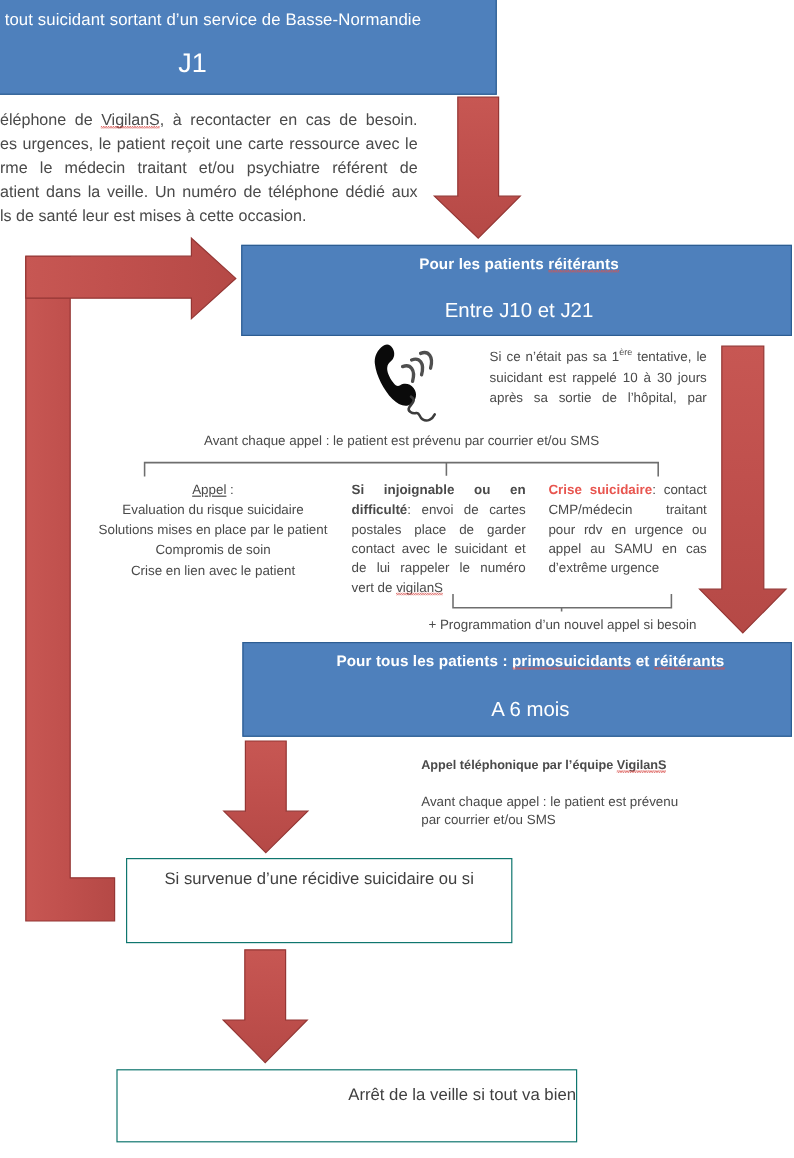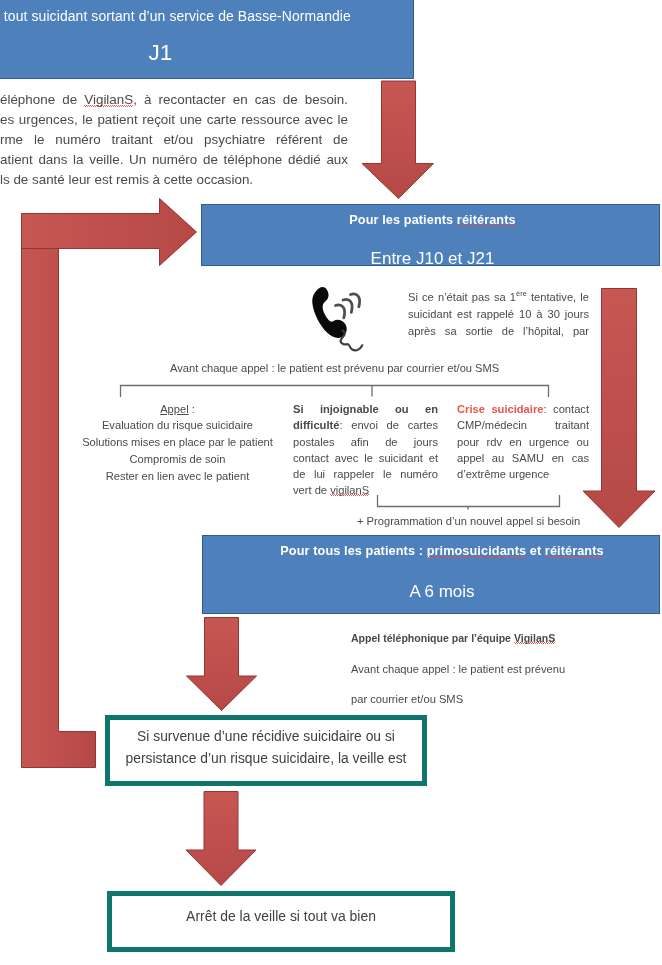--- a/index.html
+++ b/index.html
@@ -3,21 +3,21 @@
 <meta charset="utf-8">
 <style>
 html,body{margin:0;padding:0;background:#ffffff;}
 body{width:662px;height:965px;font-family:"Liberation Sans",sans-serif;overflow:hidden;position:relative;
      -webkit-font-smoothing:antialiased;}
 #stage{position:absolute;left:0;top:0;width:662px;height:965px;overflow:hidden;background:#fff;}
 svg.arrows{position:absolute;left:0;top:0;width:662px;height:965px;}
 .bluebox{position:absolute;background:#4E80BC;border:1px solid #2D5D92;box-sizing:border-box;color:#ffffff;text-align:center;}
 .bb-sub{font-weight:bold;font-size:12.7px;line-height:14px;letter-spacing:.1px;}
 .bb-main{font-size:17px;line-height:25px;}
-.whitebox{position:absolute;background:#fff;border:5px solid #0f766e;box-sizing:border-box;color:#404040;text-align:center;}
+.whitebox{position:absolute;background:#fff;border:1px solid #0f766e;box-sizing:border-box;color:#404040;text-align:center;}
 .just{text-align:justify;text-align-last:justify;}
 .justl{text-align:justify;text-align-last:left;}
 .sq{position:relative;}
 .sq::after{content:"";position:absolute;left:0;right:0;bottom:0px;height:2px;
   background-image:
     linear-gradient(45deg,transparent 40%,#D9534F 40%,#D9534F 62%,transparent 62%),
     linear-gradient(-45deg,transparent 40%,#D9534F 40%,#D9534F 62%,transparent 62%);
   background-size:2px 2px;background-repeat:repeat-x;background-position:0 0, 1px 0;opacity:.92;}
 .uline{text-decoration:underline;}
 </style>
@@ -48,26 +48,26 @@
   </svg>
 
   <div class="bluebox" style="left:-93px;top:-4px;width:507px;height:83px;">
     <div class="bb-sub" style="margin-top:12px;font-weight:normal;font-size:13.95px;">Pour tout suicidant sortant d’un service de Basse-Normandie</div>
     <div class="bb-main" style="margin-top:17px;font-size:22.5px;">J1</div>
   </div>
 
   <div style="position:absolute;left:0px;top:90px;width:348px;font-size:13.4px;line-height:19.9px;color:#4a4a4a;">
     <div class="just"><span>éléphone de </span><span class="sq">VigilanS</span><span>, à recontacter en cas de besoin.</span></div>
     <div class="just">es urgences, le patient reçoit une carte ressource avec le</div>
-    <div class="just">rme le numéro  traitant et/ou psychiatre référent de</div>
+    <div class="just">rme le médecin  traitant et/ou psychiatre référent de</div>
     <div class="just">atient dans la veille. Un numéro de téléphone dédié aux</div>
-    <div class="justl">ls de santé leur est remis à cette occasion.</div>
+    <div class="justl">ls de santé leur est mises à cette occasion.</div>
   </div>
 
-  <div class="bluebox" style="left:201px;top:204px;width:459px;height:62px;padding-left:4px;">
+  <div class="bluebox" style="left:201px;top:204px;width:459px;height:76px;padding-left:4px;">
     <div class="bb-sub" style="margin-top:8px;"><span>Pour les patients </span><span class="sq">réitérants</span></div>
     <div class="bb-main" style="margin-top:19px;">Entre J10 et J21</div>
   </div>
 
   <svg style="position:absolute;left:304px;top:284px;width:80px;height:84px;" viewBox="304 284 80 84">
     <path d="M317.5,289.6 C313.6,293.2 311.8,298.0 312.4,303.4 C313.6,313.2 319.6,325.0 327.0,332.6 C332.2,337.9 338.6,339.6 342.7,336.6 C347.2,333.4 347.9,327.6 344.8,323.5 C341.9,319.6 337.0,318.8 333.5,321.0 C331.4,322.3 329.9,321.6 327.8,318.9 C324.3,314.4 322.3,309.5 322.7,306.2 C323.0,303.9 323.9,302.5 325.5,301.3 C328.7,298.8 329.5,294.2 327.3,290.4 C324.8,286.3 321.4,286.0 317.5,289.6 Z" fill="#0a0a0a"></path>
     <path d="M342.5,330.5 C347.5,333.5 342.8,336.5 341,339.5 C339.2,342.6 343.5,345 346.8,344.2 C350,343.4 348.8,347.5 352.2,349.5 C356,351.8 360.2,349.5 362.3,345.3" fill="none" stroke="#3c3c3c" stroke-width="2.1" stroke-linecap="round"></path>
     <path d="M335.5,305.5 C342,303 346.5,308 343.8,317.8" fill="none" stroke="#4f4f4f" stroke-width="2.8" stroke-linecap="round"></path>
     <path d="M343,300 C349.5,297.5 354,302.5 351.3,312.3" fill="none" stroke="#4f4f4f" stroke-width="2.8" stroke-linecap="round"></path>
     <path d="M350.5,294.5 C357,292 361.5,297 358.8,306.8" fill="none" stroke="#4f4f4f" stroke-width="2.8" stroke-linecap="round"></path>
@@ -84,51 +84,50 @@
   <svg style="position:absolute;left:0;top:0;width:662px;height:965px;">
     <path d="M120.5,397 L120.5,385.5 L548.5,385.5 L548.5,397 M372,385.5 L372,396.5" fill="none" stroke="#6e6e6e" stroke-width="1.3"></path>
     <path d="M377.5,495 L377.5,506.5 L559.5,506.5 L559.5,495 M468,506.5 L468,509.5" fill="none" stroke="#6e6e6e" stroke-width="1.3"></path>
   </svg>
 
   <div style="position:absolute;left:80px;top:400.5px;width:195px;font-size:11.15px;line-height:16.75px;color:#4a4a4a;text-align:center;">
     <div><span class="uline">Appel</span><span> :</span></div>
     <div>Evaluation du risque suicidaire</div>
     <div>Solutions mises en place par le patient</div>
     <div>Compromis de soin</div>
-    <div>Rester en lien avec le patient</div>
+    <div>Crise en lien avec le patient</div>
   </div>
 
   <div style="position:absolute;left:293px;top:401px;width:145px;font-size:11.15px;line-height:16.3px;color:#4a4a4a;">
     <div class="just"><span style="font-weight:bold;">Si injoignable ou en</span></div>
     <div class="just"><span style="font-weight:bold;">difficulté</span><span>: envoi de cartes</span></div>
-    <div class="just">postales afin de jours</div>
+    <div class="just">postales place de garder</div>
     <div class="just">contact avec le suicidant et</div>
     <div class="just">de lui rappeler le numéro</div>
     <div class="justl"><span>vert de </span><span class="sq">vigilanS</span></div>
   </div>
 
   <div style="position:absolute;left:457px;top:401px;width:132px;font-size:11.15px;line-height:16.3px;color:#4a4a4a;text-align:justify;">
     <span style="font-weight:bold;color:#E8554F;">Crise suicidaire</span><span>: contact CMP/médecin traitant pour rdv en urgence ou appel au SAMU en cas d’extrême urgence</span>
   </div>
 
   <div style="position:absolute;left:357px;top:514px;width:300px;font-size:11.15px;line-height:14px;color:#4a4a4a;white-space:nowrap;">+ Programmation d’un nouvel appel si besoin</div>
 
   <div class="bluebox" style="left:202px;top:535px;width:458px;height:79px;padding-left:22px;">
     <div class="bb-sub" style="margin-top:8px;"><span>Pour tous les patients : </span><span class="sq">primosuicidants</span><span> et </span><span class="sq">réitérants</span></div>
     <div class="bb-main" style="margin-top:21px;">A 6 mois</div>
   </div>
 
   <div style="position:absolute;left:351px;top:632px;width:260px;font-size:11.15px;color:#4a4a4a;">
     <div style="font-weight:bold;font-size:10.55px;"><span>Appel téléphonique par l’équipe </span><span class="sq">VigilanS</span></div>
     <div style="margin-top:19px;">Avant chaque appel : le patient est prévenu</div>
-    <div style="margin-top:18px;">par courrier et/ou SMS</div>
+    <div style="margin-top:3px;">par courrier et/ou SMS</div>
   </div>
 
   <div class="whitebox" style="left:105px;top:715px;width:322px;height:71px;font-size:13.85px;line-height:22.2px;padding-top:5px;">
     <div>Si survenue d’une récidive suicidaire ou si</div>
-    <div>persistance d’un risque suicidaire, la veille est</div>
   </div>
 
-  <div class="whitebox" style="left:107px;top:891px;width:348px;height:61px;font-size:13.95px;line-height:22.2px;padding-top:9px;">
+  <div class="whitebox" style="left:97px;top:891px;width:384px;height:61px;font-size:13.95px;line-height:22.2px;padding-top:9px;text-align:right;">
     <div>Arrêt de la veille si tout va bien</div>
   </div>
 
 </div>
 
 </body></html>

